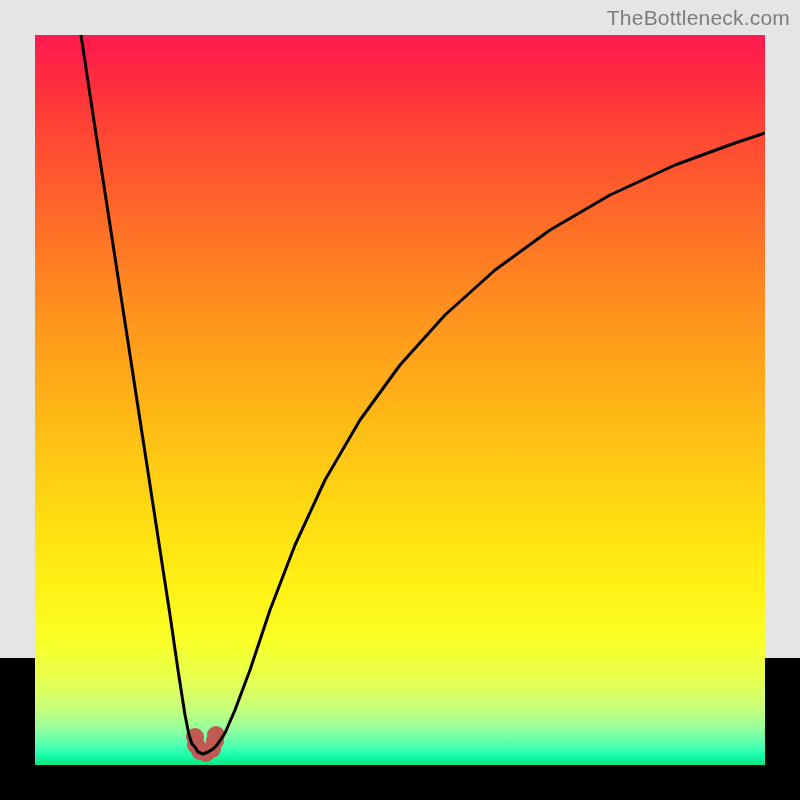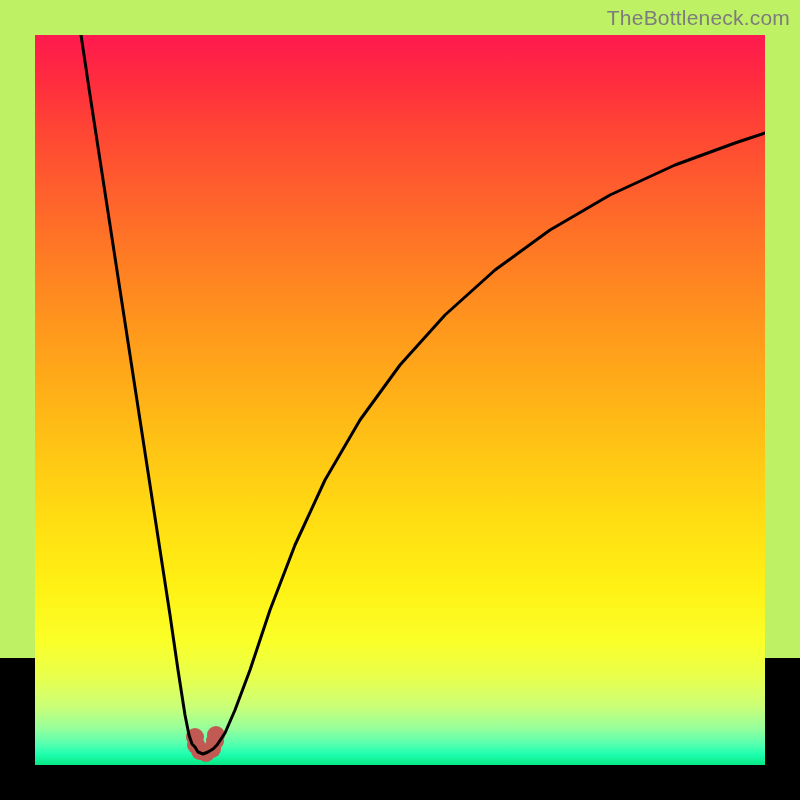--- a/index.html
+++ b/index.html
@@ -8,21 +8,21 @@
     width: 800px;
     height: 800px;
     overflow: hidden;
     background: #000;
     font-family: Arial, Helvetica, sans-serif;
   }
   .frame {
     position: relative;
     width: 800px;
     height: 658px;
-    background: #bef264;
+    background: #e5e5e5;
   }
   .plot-area {
     position: absolute;
     left: 35px;
     top: 35px;
     width: 730px;
     height: 730px;
     background: linear-gradient(
       to bottom,
       #ff1a4f 0%,

